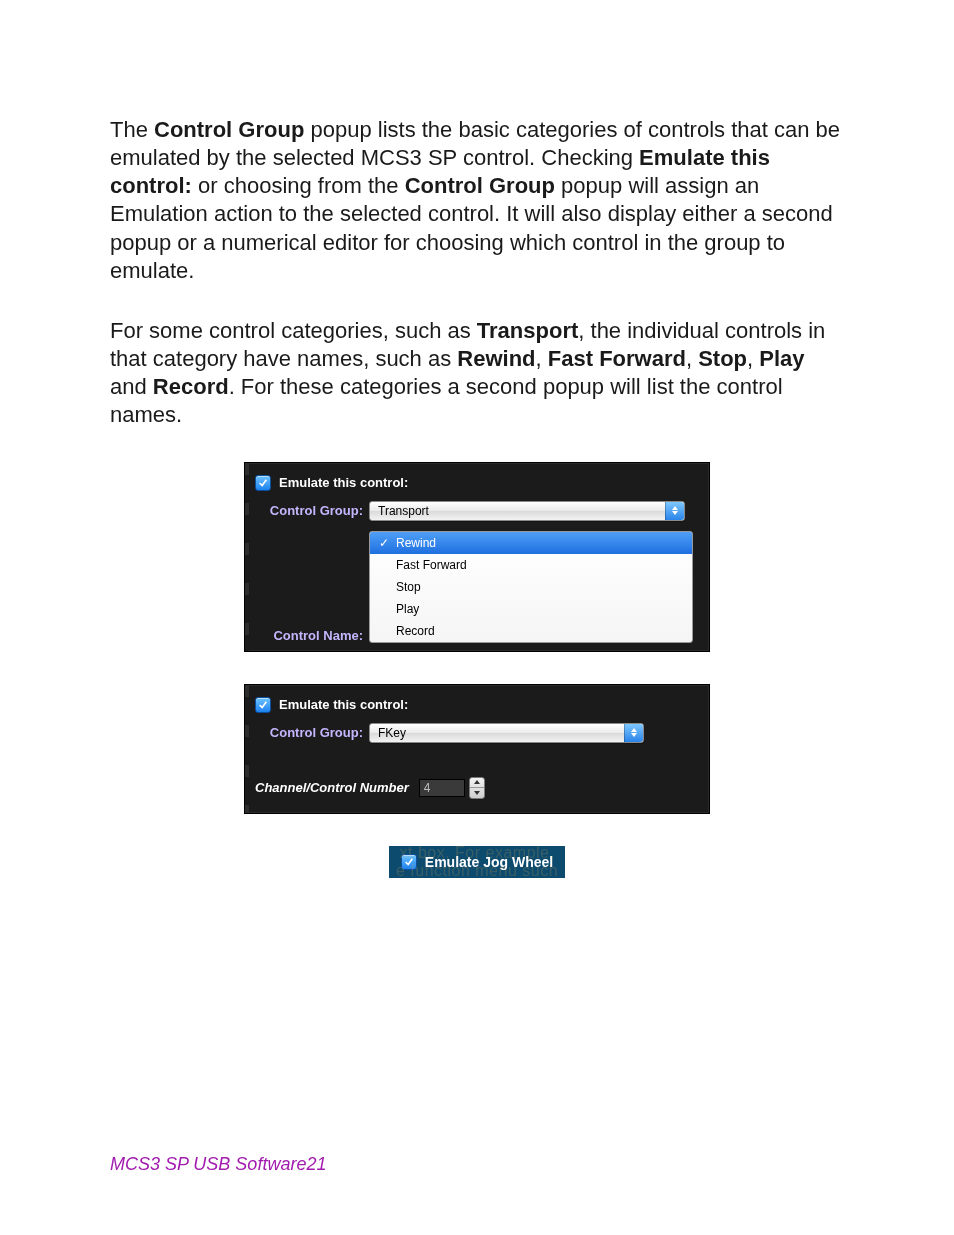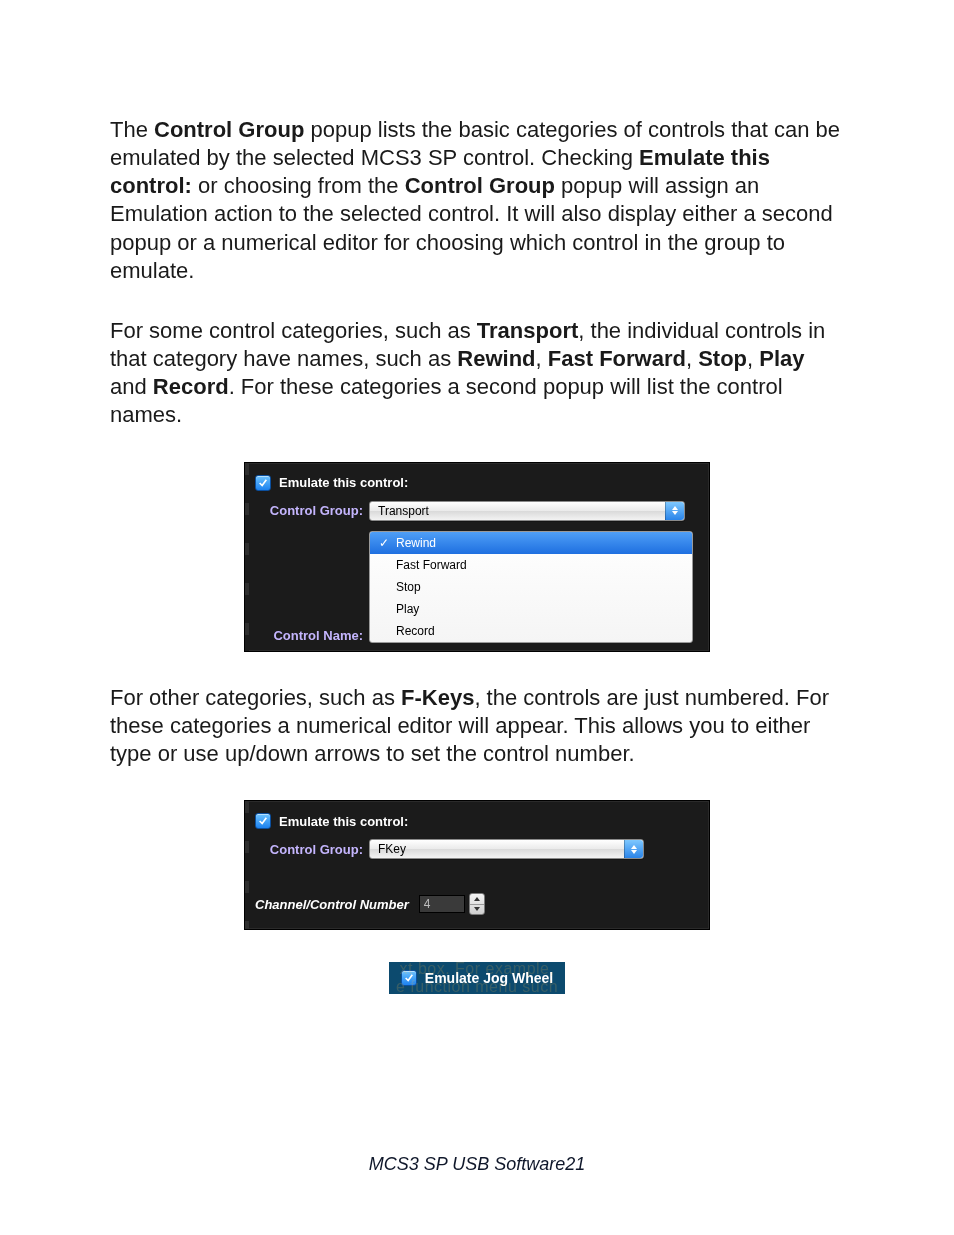--- a/index.html
+++ b/index.html
@@ -210,22 +210,22 @@
   .jog-chip .ghost-top { top:-2px; }
   .jog-chip .ghost-bottom { bottom:-2px; }
 
   
   .footer {
     position: absolute;
     bottom: 60px;
     left: 110px;
     right: 110px;
     display: flex;
-    justify-content: center;
-    color: #0f172a;
+    justify-content: flex-start;
+    color: #a21caf;
     font-style: italic;
     font-size: 18px;
   }
 </style>
 </head>
 <body>
 
 <div class="page">
 
   <p class="body-text">
@@ -270,23 +270,20 @@
             <span>Play</span>
           </div>
           <div class="option-item">
             <span>Record</span>
           </div>
         </div>
       </div>
     </div>
   </div>
 
-  <p class="body-text">
-    <span>For other categories, such as </span><b>F-Keys</b><span>, the controls are just numbered. For these categories a numerical editor will appear. This allows you to either type or use up/down arrows to set the control number.</span>
-  </p>
 
   <div class="figure-wrap">
     <div class="panel panel-accent" style="width:440px;">
       <div class="row">
         <div class="aqua-check">
           <svg viewBox="0 0 12 12">
               <path d="M2 6 L5 9 L10 2" fill="none" stroke="#fff" stroke-width="2"></path>
             </svg>
         </div>
         <span style="font-weight:700">Emulate this control:</span>

